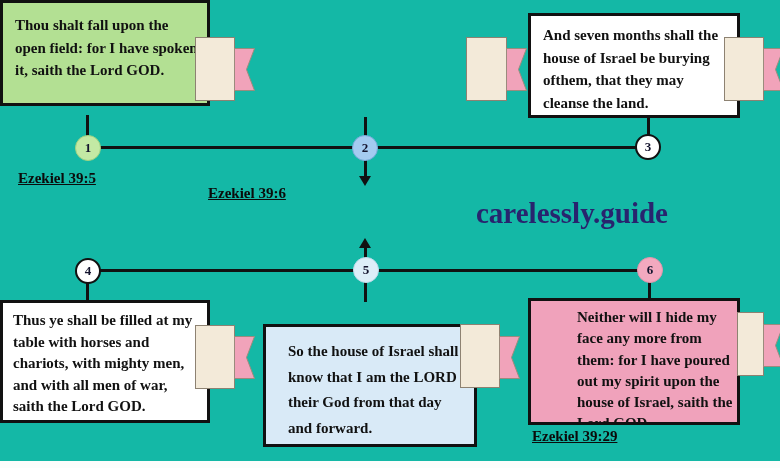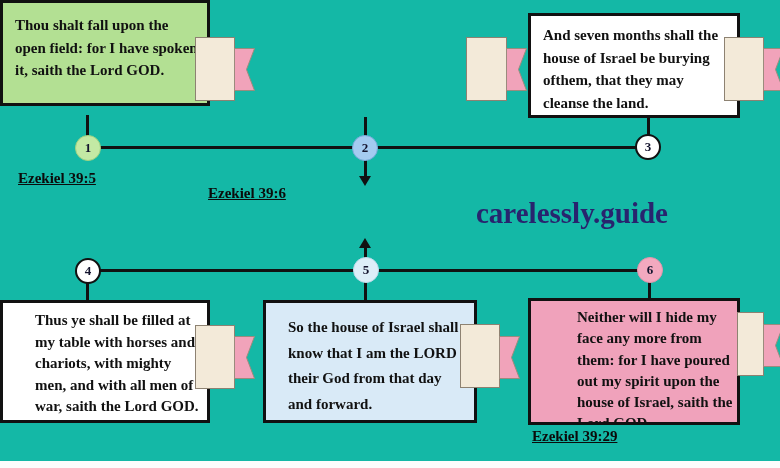--- a/index.html
+++ b/index.html
@@ -14,21 +14,21 @@
     border:3px solid #111; overflow:hidden; z-index:2;
   }
   .verse-text { font-size:15px; }
   .b1 { left:0;   top:11;  width:210px; height:106px; }
   .b1 .verse-text { padding:11px 8px 0 12px; line-height:1.5; }
   .b2 { left:254px; top:12px; width:220px; height:107px; }
   .b2 .verse-text { padding:3px 5px 0 10px; line-height:1.34; }
   .b3 { left:528px; top:13px; width:212px; height:105px; }
   .b3 .verse-text { padding:8px 5px 0 12px; line-height:1.5; }
   .b4 { left:0;   top:300px; width:210px; height:123px; }
-  .b4 .verse-text { padding:7px 5px 0 10px; line-height:1.44;margin-left:22px; }
+  .b4 .verse-text { padding:7px 5px 0 10px; line-height:1.44; }
   .b5 { left:263px; top:300px; width:214px; height:123px; }
   .b5 .verse-text { padding:12px 8px 0 22px; line-height:1.7; }
   .b6 { left:528px; top:298px; width:212px; height:127px; }
   .b6 .verse-text { padding:6px 3px 0 10px; line-height:1.42;margin-left:36px; }
 
   .hline, .vline { position:absolute; background:#111; z-index:1; }
   .hline { height:3px; }
   .vline { width:3px; }
 
   .arrowhead { position:absolute; width:0; height:0; z-index:1;
@@ -92,21 +92,21 @@
 
   <div class="vbox b1" style="background: rgb(179, 224, 147);">
     <div class="verse-text">Thou shalt fall upon the open field: for I have spoken it, saith the Lord GOD.</div>
   </div>
   <div class="vbox b3" style="background: rgb(255, 255, 255);">
     <div class="verse-text">And seven months shall the house of Israel be burying ofthem, that they may cleanse the land.</div>
   </div>
   <div class="vbox b4" style="background: rgb(255, 255, 255);">
     <div class="verse-text">Thus ye shall be filled at my table with horses and chariots, with mighty men, and with all men of war, saith the Lord GOD.</div>
   </div>
-  <div class="vbox b5" style="background: rgb(217, 234, 247);">
+  <div class="vbox b5" style="background: rgb(217, 234, 247); margin-top: 24px;">
     <div class="verse-text">So the house of Israel shall know that I am the LORD their God from that day and forward.</div>
   </div>
   <div class="vbox b6" style="background: rgb(240, 162, 187);">
     <div class="verse-text">Neither will I hide my face any more from them: for I have poured out my spirit upon the house of Israel, saith the Lord GOD</div>
   </div>
 
   <div class="bm-card" style="left:195px; top:37px;  width:40px; height:64px;"></div>
   <svg class="bm-ribbon" style="left:234px; top:48px;" width="21" height="43">
       <polygon points="0.5,0.5 20.5,0.5 12.5,21.5 20.5,42.5 0.5,42.5"></polygon>
     </svg>

